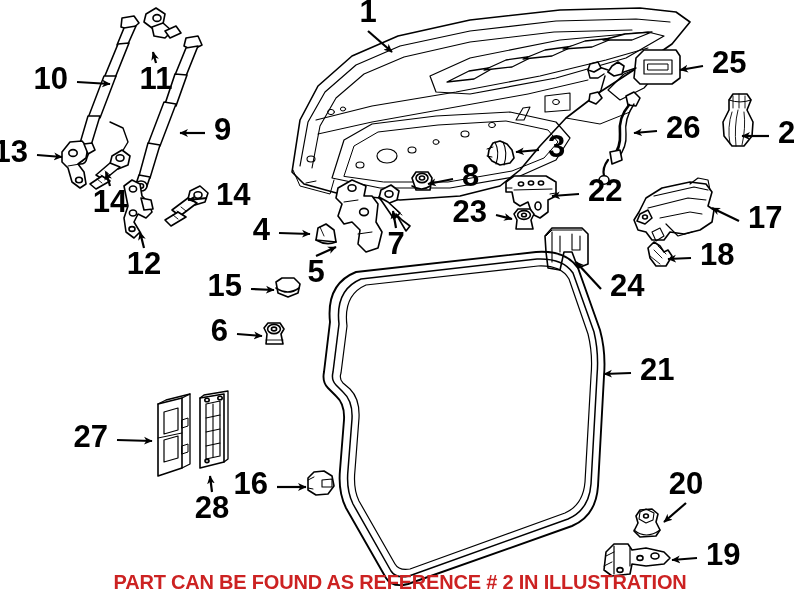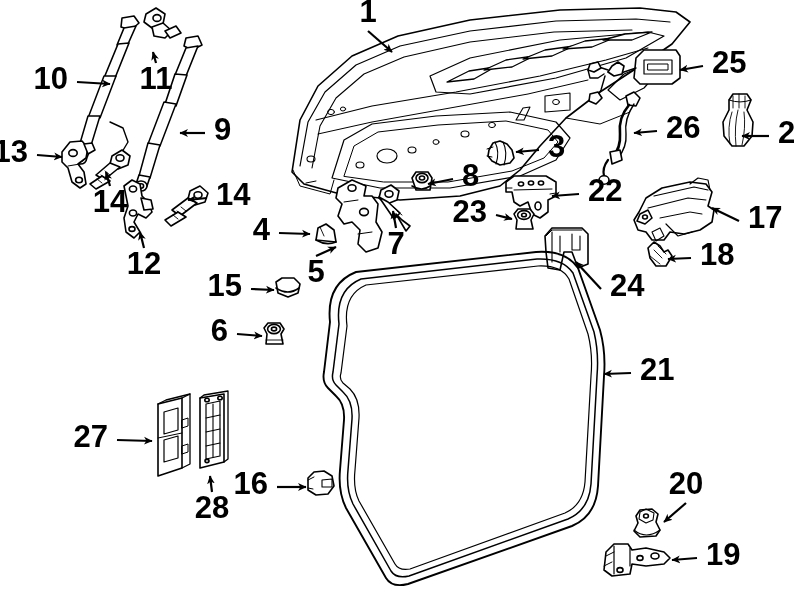--- a/index.html
+++ b/index.html
@@ -441,13 +441,14 @@
           <line x1="117" y1="440" x2="152" y2="441" stroke="#000000" stroke-width="2.2" marker-end="url(#arrh)"></line>
           <text x="108" y="447" text-anchor="end" font-family="&quot;Liberation Sans&quot;, sans-serif" font-size="31" font-weight="bold" fill="#000000">27</text>
         </g>
         <g>
           <line x1="212" y1="492" x2="210" y2="476" stroke="#000000" stroke-width="2.2" marker-end="url(#arrh)"></line>
           <text x="212" y="518" text-anchor="middle" font-family="&quot;Liberation Sans&quot;, sans-serif" font-size="31" font-weight="bold" fill="#000000">28</text>
         </g>
       </g>
   </svg>
 
+  <div class="caption">PART CAN BE FOUND AS REFERENCE # 2 IN ILLUSTRATION</div>
 </div>
 
 </body></html>

